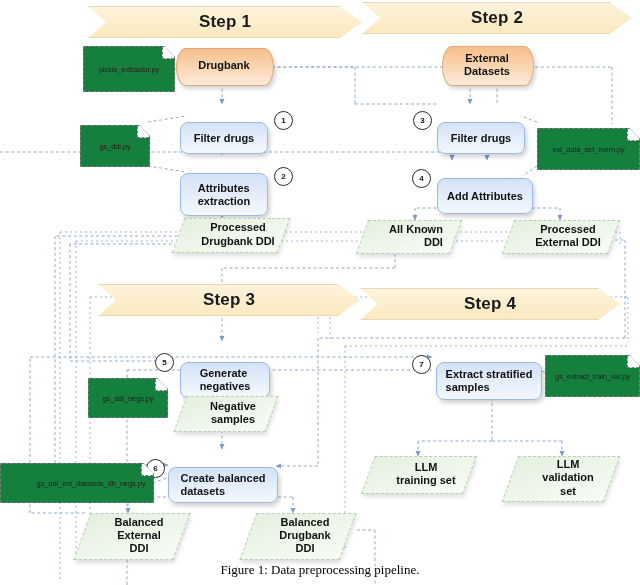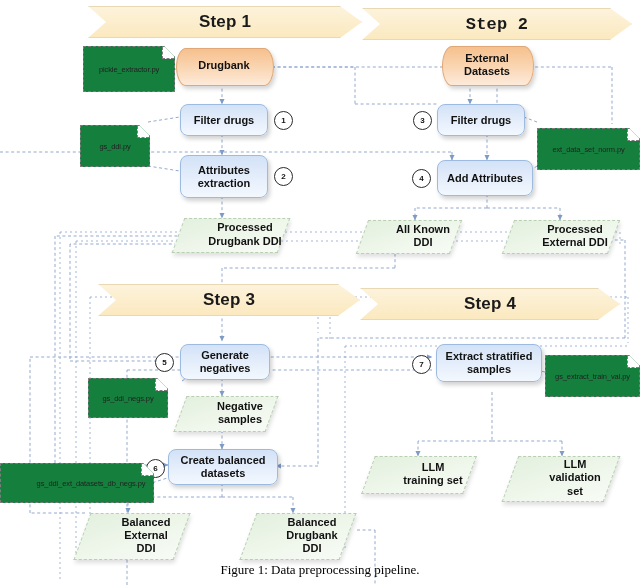--- a/index.html
+++ b/index.html
@@ -19,36 +19,37 @@
     box-shadow:2px 3px 4px rgba(0,0,0,0.16);
   }
   .banner span{font-size:17px;font-weight:bold;color:#1a1a1a;letter-spacing:.2px;}
 
   
   .pbox{
     position:absolute;
     background:linear-gradient(180deg,#d3e2f7 0%,#e2ecfa 45%,#f3f8fe 100%);
     border:1px solid #9dbbe0;
     border-radius:8px;
-    display:flex;align-items:center;justify-content:center;text-align:center;
+    display:flex;align-items:center;justify-content:center;text-align:left;
     box-shadow:2px 3px 4px rgba(0,0,0,0.18);
+    margin-top:18px;
   }
   .pbox span{font-size:11px;font-weight:bold;color:#111;line-height:1.18;padding:0 3px;}
 
   
   .dbox{position:absolute;}
   .dbox .skew{
     position:absolute;left:0;top:0;width:100%;height:100%;
     background:linear-gradient(160deg,#e3f0df 0%,#eef6ea 50%,#f7fbf5 100%);
     border:1px dashed #b9cfb4;
     transform:skewX(-20deg);
     box-shadow:2px 3px 4px rgba(0,0,0,0.13);
   }
   .dbox .lab{
-    position:absolute;left:15px;top:0;width:100%;height:100%;
+    position:absolute;left:8px;top:0;width:100%;height:100%;
     display:flex;align-items:center;justify-content:center;text-align:center;
   }
   .dbox .lab span{font-size:11px;font-weight:bold;color:#111;line-height:1.2;}
 
   
   .sbox{position:absolute;}
   .sbox .body{
     position:absolute;left:0;top:0;width:100%;height:100%;
     background:linear-gradient(180deg,#f6c08d 0%,#f9d3ad 45%,#fdeada 100%);
     border:1px solid #e0a877;
@@ -191,21 +192,21 @@
       <path d="M330,297 L330,340" stroke-dasharray="2,3" opacity=".85"></path>
       <path d="M628,297 L628,343" stroke-dasharray="2,3" opacity=".85"></path>
       <path d="M345,346 L345,548" stroke-dasharray="2,3" opacity=".85"></path>
       <path d="M345,346 L628,346" stroke-dasharray="2,3" opacity=".85"></path>
     </g>
   </svg>
 
   <div class="banner" style="left:88px;top:6px;width:272px;height:30px;">
     <span>Step 1</span>
   </div>
-  <div class="banner" style="left:362px;top:8px;width:268px;height:30px;font-family:Liberation Mono, monospace;">
+  <div class="banner" style="left:362px;top:2px;width:268px;height:30px;">
     <span>Step 2</span>
   </div>
   <div class="banner" style="left:98px;top:284px;width:260px;height:30px;">
     <span>Step 3</span>
   </div>
   <div class="banner" style="left:360px;top:288px;width:258px;height:30px;">
     <span>Step 4</span>
   </div>
 
   <div class="sbox" style="left:176px;top:48px;width:96px;height:36px;">
@@ -279,21 +280,21 @@
     <div class="skew"></div>
     <div class="lab">
       <span style="white-space:pre-line;">Processed
 Drugbank DDI</span>
     </div>
   </div>
 
   <div class="dbox" style="left:362px;top:220px;width:92px;height:32px;">
     <div class="skew"></div>
     <div class="lab">
-      <span style="white-space:pre-line;">All Known
+      <span style="white-space:pre-line;text-align:right;">All Known
 DDI</span>
     </div>
   </div>
 
   <div class="dbox" style="left:508px;top:220px;width:104px;height:32px;">
     <div class="skew"></div>
     <div class="lab">
       <span style="white-space:pre-line;">Processed
 External DDI</span>
     </div>

